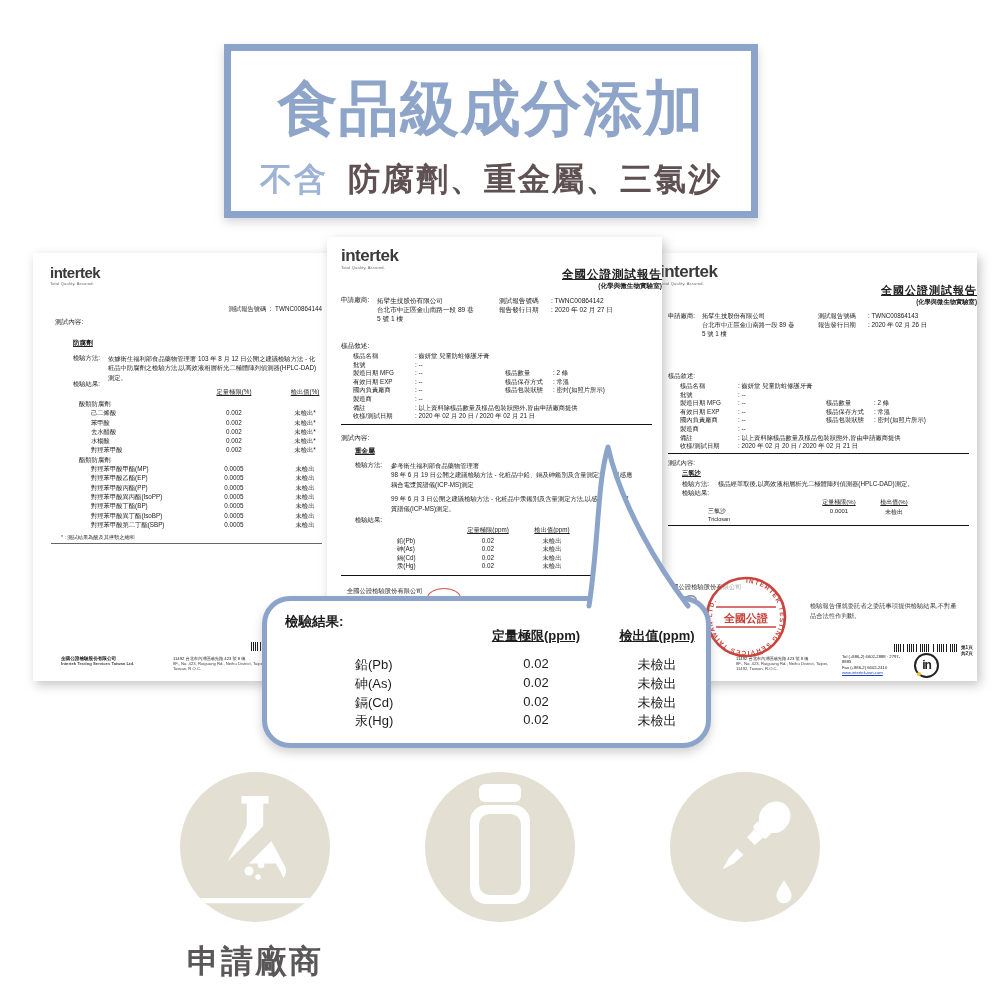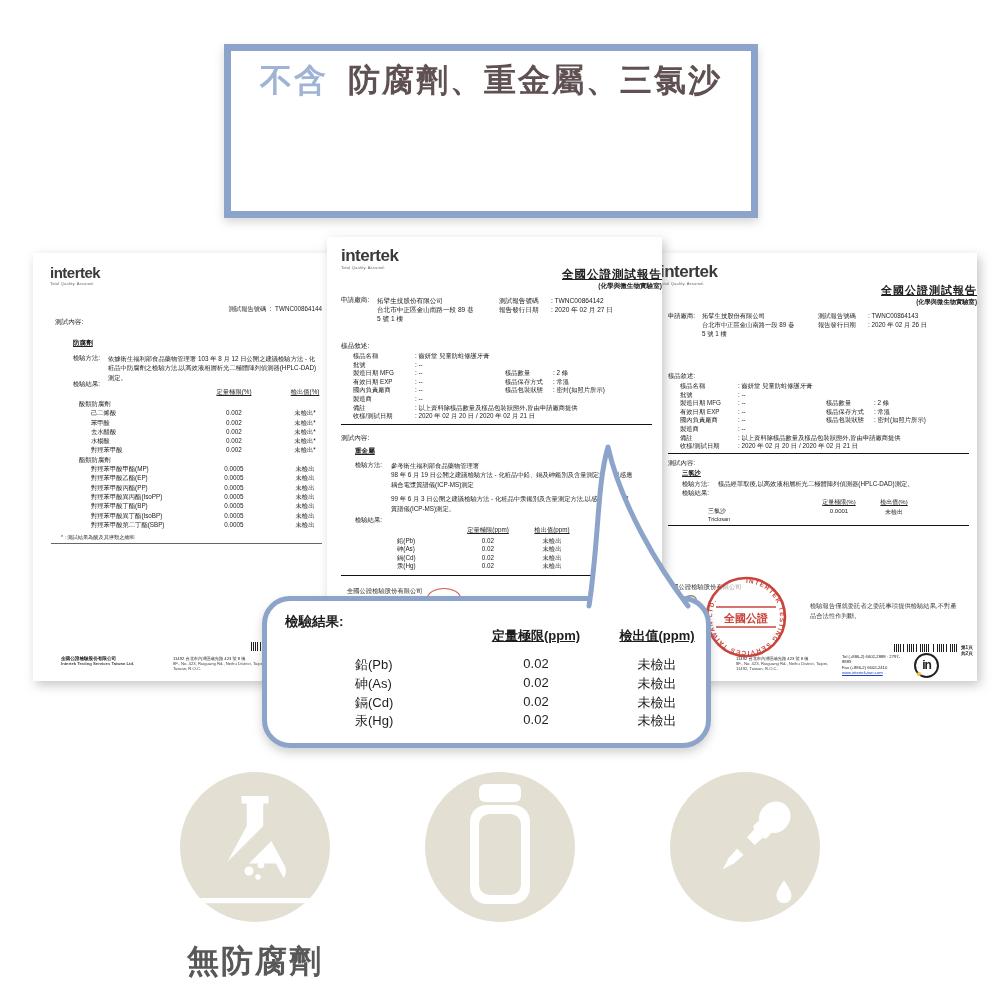--- a/index.html
+++ b/index.html
@@ -68,20 +68,21 @@
   
   .badge{position:absolute;width:150px;text-align:center;}
   .badge-label{margin-top:14px;font-size:32px;font-weight:bold;color:var(--label-gray);letter-spacing:2px;}
 </style>
 </head>
 <body>
 
 <div id="stage">
 
   <div id="banner" class="abs">
+    <div class="banner-title">食品級成分添加</div>
     <div class="banner-sub">
       <span class="pfx">不含</span><span>防腐劑、重金屬、三氯沙</span>
     </div>
   </div>
 
   <div id="paper-left" class="paper">
     <div class="abs" style="left:17px;top:12px;">
       <div class="logo" style="font-size:15px;">intertek</div>
       <div class="tagline">Total Quality. Assured.</div>
     </div>
@@ -509,21 +510,21 @@
       <g clip-path="url(#clipA)">
         <path fill="#fff" d="M41 16 h18 v5 h-3.5 v15 l14.5 27 a7 7 0 0 1 -6 10 h-28 a7 7 0 0 1 -6 -10 l14.5 -27 v-15 H41 z"></path>
         <path fill="#E3E0D3" d="M36 61 h28 l5 9.5 a5.5 5.5 0 0 1 -4.7 8 h-28.6 a5.5 5.5 0 0 1 -4.7 -8 z"></path>
         <circle cx="46" cy="66" r="3" fill="#fff"></circle>
           <circle cx="54" cy="62" r="2.2" fill="#fff"></circle>
           <circle cx="52" cy="70" r="1.8" fill="#fff"></circle>
         <rect x="-15" y="44" width="130" height="11" fill="#E3E0D3" transform="rotate(-45 50 50)"></rect>
         <rect x="-15" y="84" width="130" height="3.5" fill="#fff"></rect>
       </g>
     </svg>
-    <div class="badge-label">無防腐劑</div>
+    <div class="badge-label">申請廠商</div>
   </div>
 
   <div class="badge" style="left:425px;top:772px;">
     <svg width="150" height="150" viewBox="0 0 100 100">
       <defs>
           <clipPath id="clipB">
             <circle cx="50" cy="50" r="50"></circle>
           </clipPath>
         </defs>
       <circle cx="50" cy="50" r="50" fill="#E3E0D3"></circle>

